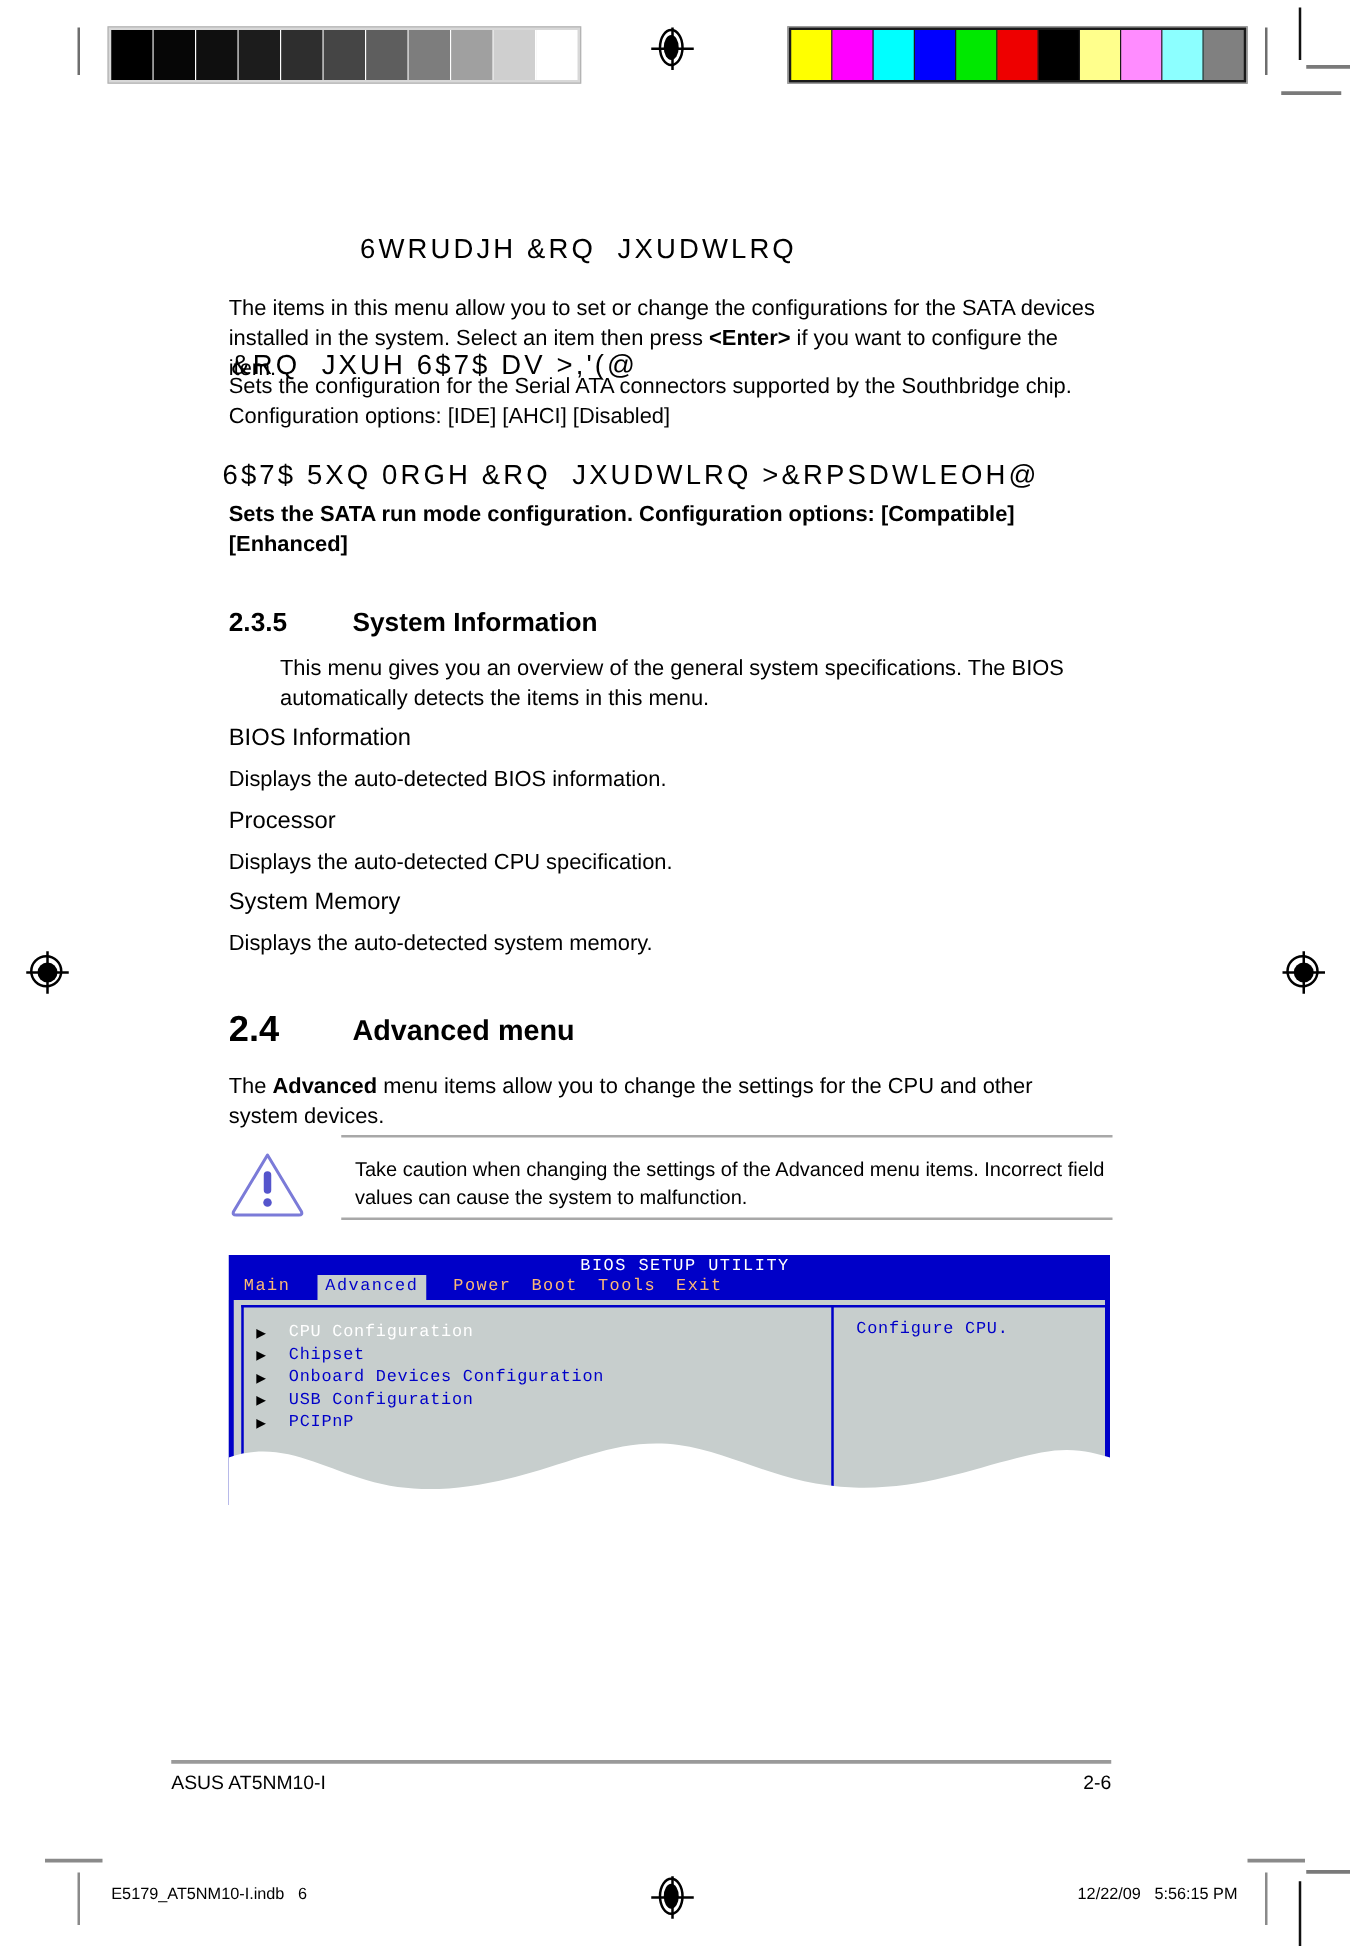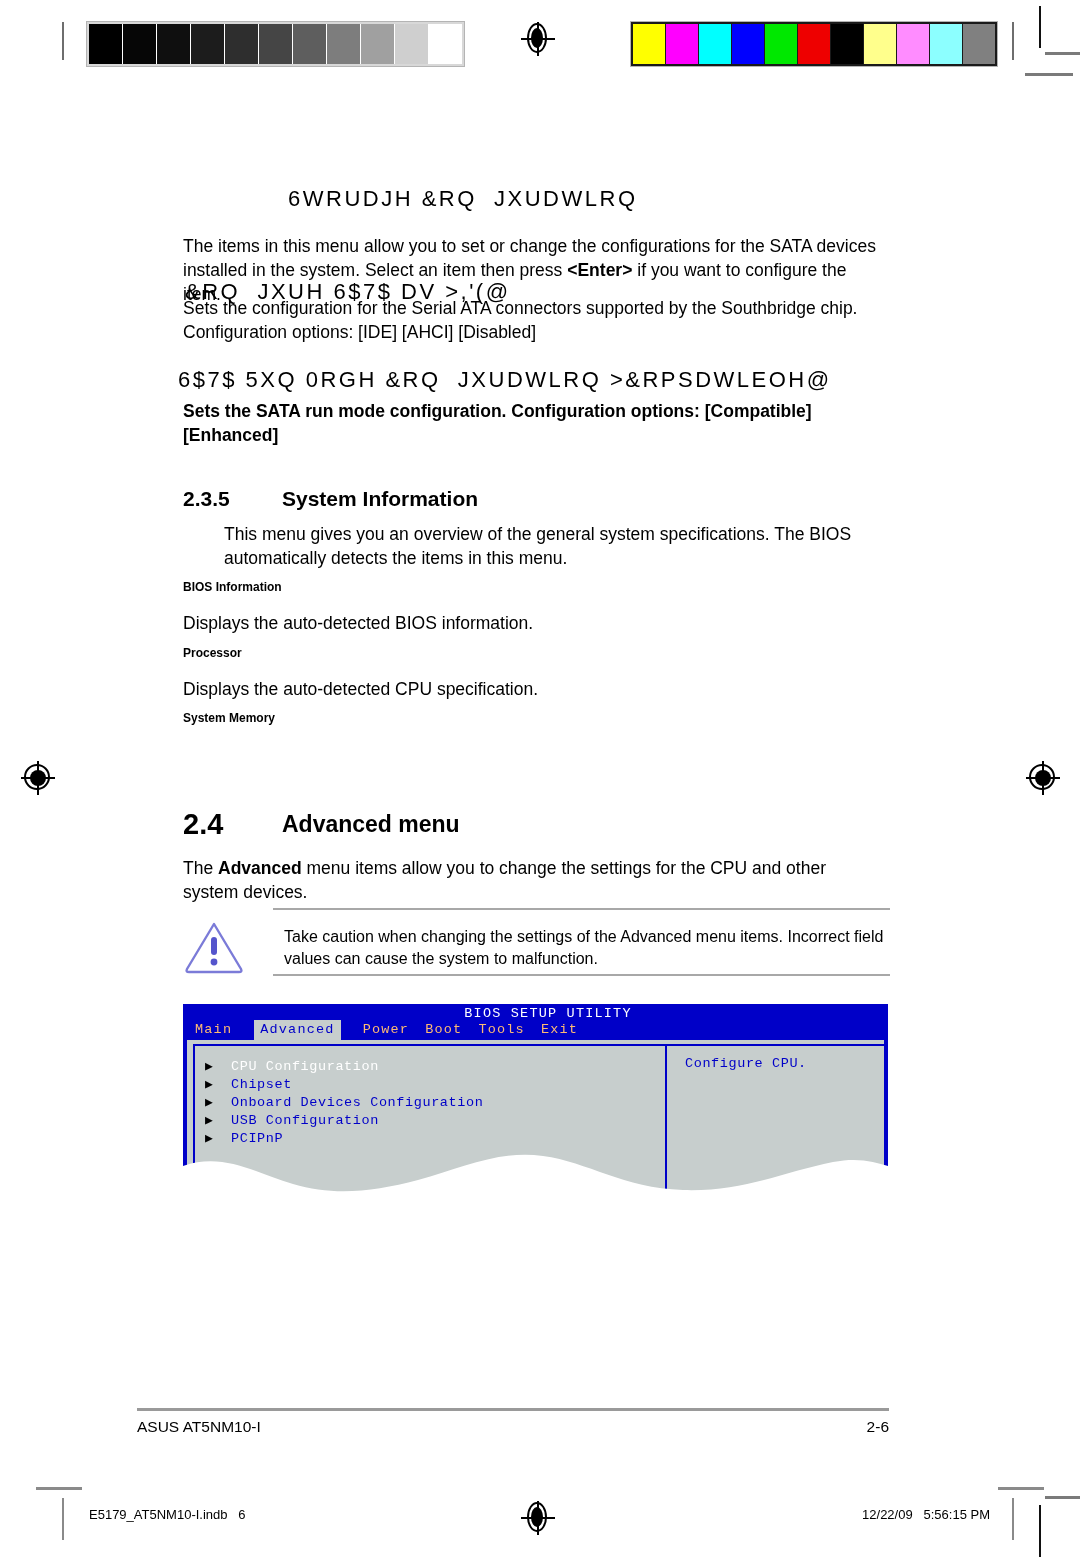--- a/index.html
+++ b/index.html
@@ -154,22 +154,22 @@
     width: 99px;
   }
   .sec-235 .ttl {
     font-size: 21px; font-weight: bold;
   }
 
   .p4 { left: 183px; top: 522px; width: 700px; margin-left: 41px; }
 
   .sub-head {
     position: absolute;
-    font-size: 12px;
-    font-weight: bold;
+    font-size: 19px;
+    font-weight: normal;
   }
   .sh1 { left: 183px; top: 580px; }
   .p5  { left: 183px; top: 611px; width: 700px; }
   .sh2 { left: 183px; top: 646px; }
   .p6  { left: 183px; top: 677px; width: 700px; }
   .sh3 { left: 183px; top: 711px; text-align: center; }
   .p7  { left: 183px; top: 742px; width: 700px; }
 
   .sec-24 { left: 183px; top: 808px; }
   .sec-24 .num {
@@ -435,20 +435,21 @@
 
   <div class="body-text p4">This menu gives you an overview of the general system specifications. The BIOS automatically detects the items in this menu.</div>
 
   <div class="sub-head sh1">BIOS Information</div>
   <div class="body-text p5">Displays the auto-detected BIOS information.</div>
 
   <div class="sub-head sh2">Processor</div>
   <div class="body-text p6">Displays the auto-detected CPU specification.</div>
 
   <div class="sub-head sh3">System Memory</div>
+  <div class="body-text p7">Displays the auto-detected system memory.</div>
 
   <div class="sec-num-row sec-24">
     <span class="num">2.4</span>
     <span class="ttl">Advanced menu</span>
   </div>
 
   <div class="body-text p8"><span>The </span><b>Advanced</b><span> menu items allow you to change the settings for the CPU and other system devices.</span></div>
 
   <div class="note">
     <div class="rule top"></div>

